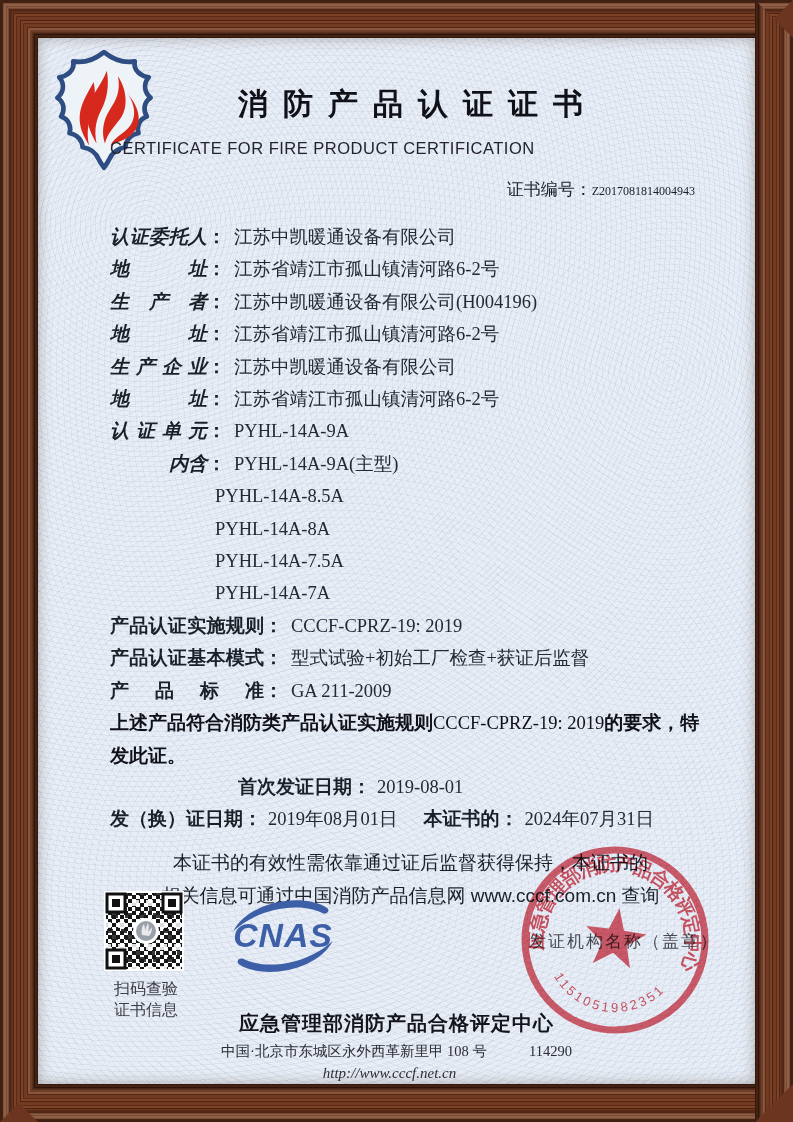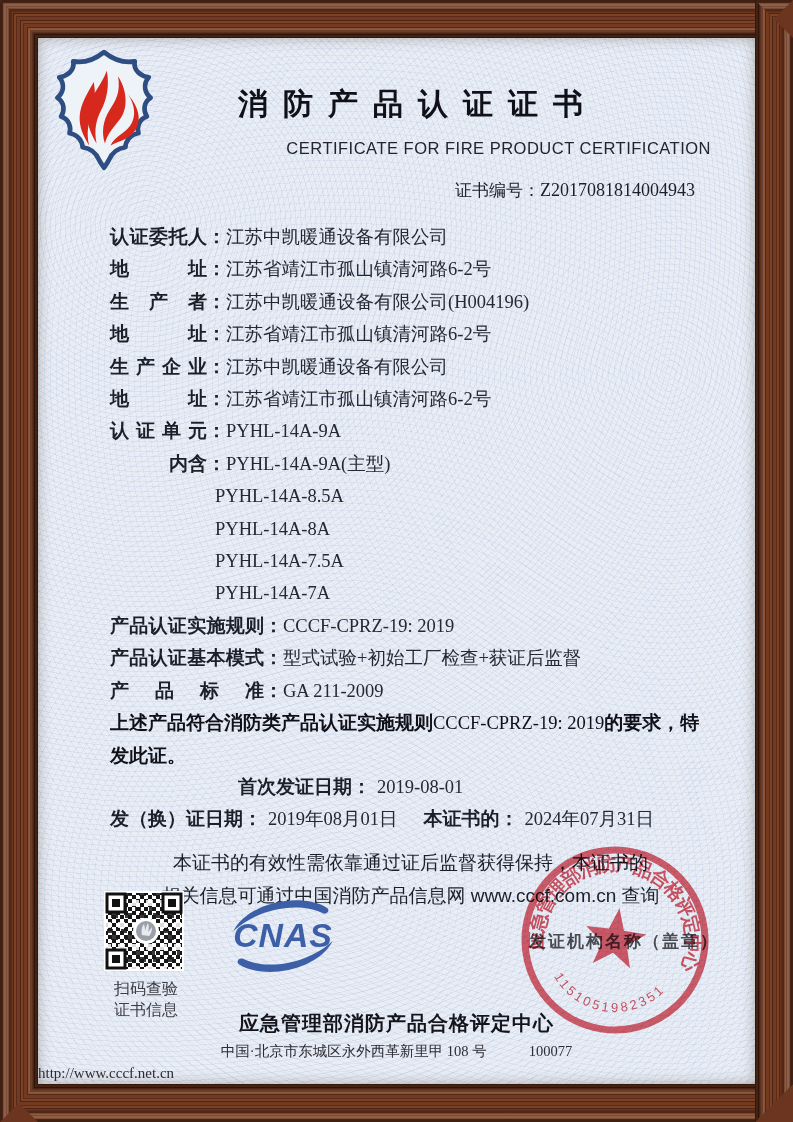--- a/index.html
+++ b/index.html
@@ -29,58 +29,58 @@
   .paper{position:absolute;inset:38px;background-color:#e9eef6;overflow:hidden;color:#1b1f28;
     background-image:
       repeating-radial-gradient(circle at 15% 18%, rgba(140,165,205,.16) 0 1px, rgba(0,0,0,0) 1px 5px),
       repeating-radial-gradient(circle at 88% 32%, rgba(140,165,205,.13) 0 1px, rgba(0,0,0,0) 1px 6px),
       repeating-radial-gradient(circle at 42% 82%, rgba(140,165,205,.13) 0 1px, rgba(0,0,0,0) 1px 7px);
     box-shadow:inset 0 0 14px rgba(60,40,20,.35);}
   .logo{position:absolute;top:8px;left:10px;}
   .content{position:absolute;left:72px;right:44px;top:0;}
   .title{margin-top:44px;text-align:center;font-size:30px;font-weight:bold;
     letter-spacing:15px;text-indent:15px;line-height:44px;color:#101018;}
-  .subtitle{margin-top:10px;text-align:right;font-size:16.5px;letter-spacing:.5px;
+  .subtitle{margin-top:10px;text-align:left;font-size:16.5px;letter-spacing:.5px;
     color:#23232d;line-height:24px;}
   .certno{margin-top:18px;text-align:right;padding-right:16px;font-size:17px;line-height:24px;}
-  .certno .num{font-family:"Liberation Serif","DejaVu Serif",serif;font-size:18px;}
+  .certno .num{font-family:"Liberation Serif","DejaVu Serif",serif;font-size:12px;}
   .rows{margin-top:18px;}
   .row{line-height:31.4px;white-space:nowrap;font-size:19px;}
-  .lbl{display:inline-block;width:97px;font-weight:bold;text-align:justify;text-align-last:justify;}
+  .lbl{display:inline-block;width:97px;font-weight:bold;text-align:justify;text-align-last:justify;font-style:italic;}
   .lbl.rt{text-align:right;text-align-last:right;}
   .lblw{display:inline-block;width:154px;font-weight:bold;text-align:justify;text-align-last:justify;}
   .colon{font-weight:bold;}
   .val{font-family:"Liberation Serif","DejaVu Serif",serif;font-size:18.5px;color:#232833;
-    margin-left:0;}
+    margin-left:8px;}
   .indent{margin-left:105px;}
   .statement{line-height:31.4px;font-size:19px;font-weight:bold;color:#101018;}
   .statement .code{font-family:"Liberation Serif","DejaVu Serif",serif;font-weight:normal;font-size:18.5px;}
   .daterow1{line-height:31.4px;font-size:19px;margin-left:128px;}
   .daterow2{line-height:31.4px;font-size:19px;}
   .dlabel{font-weight:bold;}
   .dval{font-family:"Liberation Serif","DejaVu Serif",serif;font-size:18.5px;color:#232833;margin-left:6px;margin-top:12px;}
   .gap{display:inline-block;width:26px;}
   .notice{margin-top:10px;text-align:center;font-size:19px;line-height:33px;color:#1b1f28;}
   
   .qr{position:absolute;left:66px;top:853px;width:80px;height:80px;}
   .qr-caption{position:absolute;left:56px;top:940px;width:104px;text-align:center;
     font-size:16px;line-height:21px;color:#3c3c44;}
   .cnas{position:absolute;left:184px;top:853px;}
   .accred{position:absolute;left:330px;top:856px;font-size:15.5px;line-height:20px;color:#2e323c;}
   .stamp{position:absolute;left:477px;top:802px;width:200px;height:200px;
     transform:rotate(8deg);mix-blend-mode:multiply;opacity:.92;}
   .stamp-overlay{position:absolute;left:468px;top:892px;width:236px;text-align:center;
-    font-size:17px;letter-spacing:2px;color:#4a4a52;font-weight:bold;}
+    font-size:17px;letter-spacing:2px;color:#4a4a52;}
   .org{position:absolute;left:0;right:0;top:972px;text-align:center;font-weight:bold;
     font-size:20px;letter-spacing:1px;color:#14141c;}
   .addr{position:absolute;left:0;right:0;top:1004px;text-align:center;
     font-family:"Liberation Serif","DejaVu Serif",serif;font-size:14.5px;color:#2c2c34;}
   .addr .post{margin-left:42px;}
-  .site{position:absolute;left:0;right:14px;top:1027px;
-    font-family:"Liberation Serif","DejaVu Serif",serif;font-size:15px;color:#2c2c34;}
+  .site{position:absolute;left:0;right:14px;top:1027px;text-align:center;
+    font-family:"Liberation Serif","DejaVu Serif",serif;font-size:15px;color:#2c2c34;font-style:italic;}
 </style>
 </head>
 <body>
 
 <div class="page">
   <div class="wood wood-h wood-top"></div>
   <div class="wood wood-h wood-bottom"></div>
   <div class="wood wood-v wood-left"></div>
   <div class="wood wood-v wood-right"></div>
 
@@ -219,18 +219,18 @@
           <textPath href="#arcTop" startOffset="6" textLength="262" lengthAdjust="spacing">应急管理部消防产品合格评定中心</textPath>
         </text>
         <text font-size="13" fill="#d8404e" opacity=".95" font-family="Liberation Sans, DejaVu Sans, sans-serif">
           <textPath href="#arcBot" startOffset="8" textLength="128" lengthAdjust="spacing">1151051982351</textPath>
         </text>
       </svg>
     </div>
 
     <div class="org">应急管理部消防产品合格评定中心</div>
     <div class="addr">
-      <span>中国·北京市东城区永外西革新里甲 108 号</span><span class="post">100077</span>
+      <span>中国·北京市东城区永外西革新里甲 108 号</span><span class="post">114290</span>
     </div>
     <div class="site">http://www.cccf.net.cn</div>
 
   </div>
 </div>
 
 </body></html>

